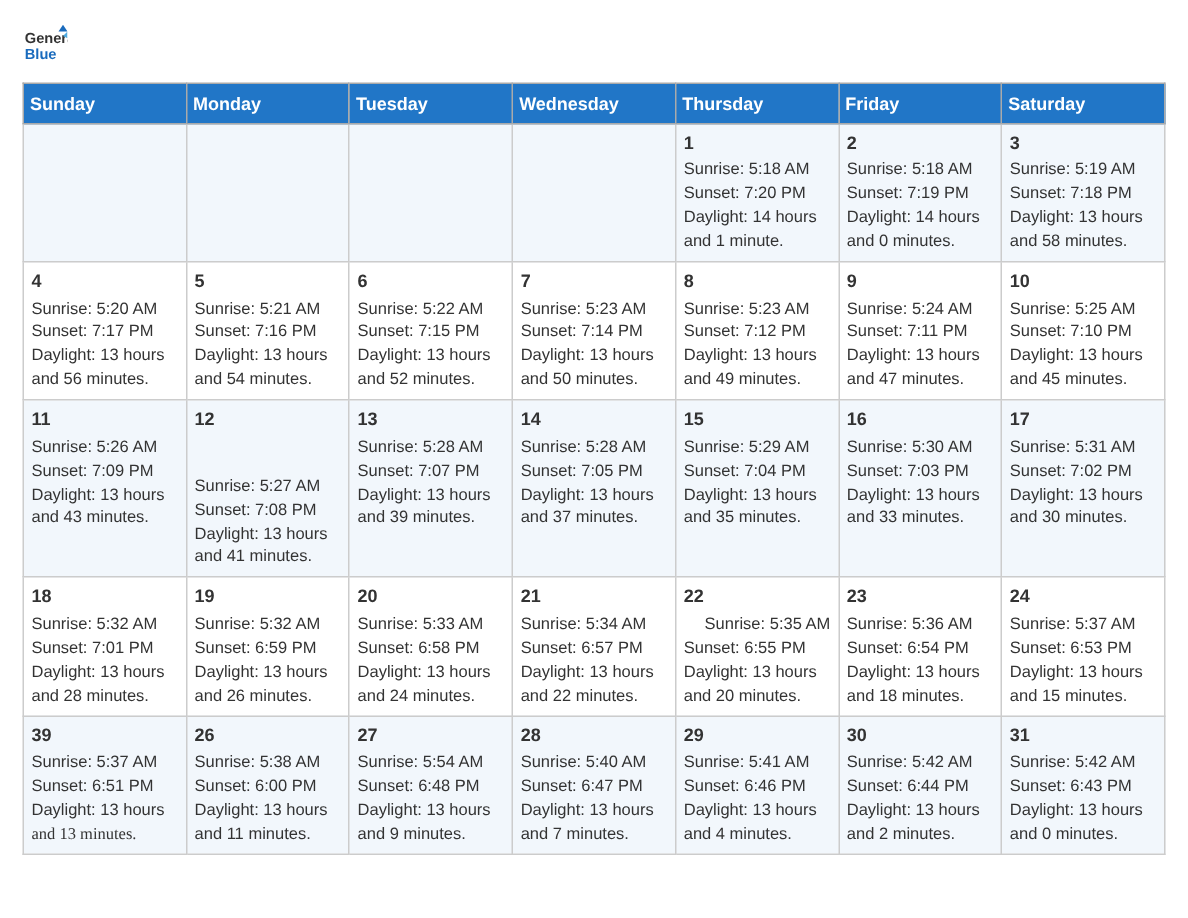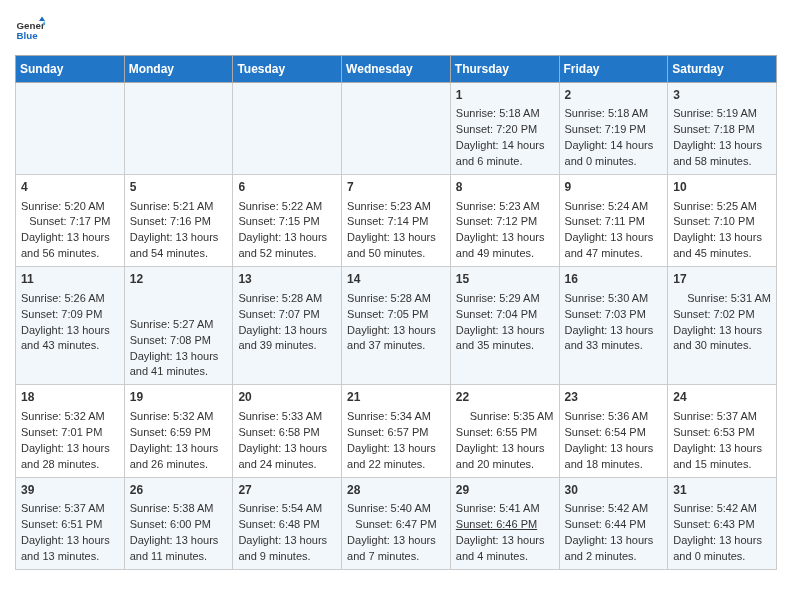--- a/index.html
+++ b/index.html
@@ -113,42 +113,42 @@
   <tr>
         <td class="empty"></td>
         <td class="empty"></td>
         <td class="empty"></td>
         <td class="empty"></td>
         <td>
           <span class="day-num">1</span>
           <span style="display: block;">Sunrise: 5:18 AM</span>
           <span style="display: block;">Sunset: 7:20 PM</span>
           <span style="display: block;">Daylight: 14 hours</span>
-          <span style="display: block;">and 6 minute.</span>
+          <span style="display: block;">and 1 minute.</span>
         </td>
         <td>
           <span class="day-num">2</span>
           <span style="display: block;">Sunrise: 5:18 AM</span>
           <span style="display: block;">Sunset: 7:19 PM</span>
           <span style="display: block;">Daylight: 14 hours</span>
           <span style="display: block;">and 0 minutes.</span>
         </td>
         <td>
           <span class="day-num">3</span>
           <span style="display: block;">Sunrise: 5:19 AM</span>
           <span style="display: block;">Sunset: 7:18 PM</span>
           <span style="display: block;">Daylight: 13 hours</span>
           <span style="display: block;">and 58 minutes.</span>
         </td>
       </tr>
       <tr>
         <td>
           <span class="day-num">4</span>
           <span style="display: block;">Sunrise: 5:20 AM</span>
-          <span style="display: block; text-align: center;">Sunset: 7:17 PM</span>
+          <span style="display: block;">Sunset: 7:17 PM</span>
           <span style="display: block;">Daylight: 13 hours</span>
           <span style="display: block;">and 56 minutes.</span>
         </td>
         <td>
           <span class="day-num">5</span>
           <span style="display: block;">Sunrise: 5:21 AM</span>
           <span style="display: block;">Sunset: 7:16 PM</span>
           <span style="display: block;">Daylight: 13 hours</span>
           <span style="display: block;">and 54 minutes.</span>
         </td>
@@ -226,21 +226,21 @@
         </td>
         <td>
           <span class="day-num">16</span>
           <span style="display: block;">Sunrise: 5:30 AM</span>
           <span style="display: block;">Sunset: 7:03 PM</span>
           <span style="display: block;">Daylight: 13 hours</span>
           <span style="display: block;">and 33 minutes.</span>
         </td>
         <td>
           <span class="day-num">17</span>
-          <span style="display: block; margin-left: 14px;">Sunrise: 5:31 AM</span>
+          <span style="display: block;">Sunrise: 5:31 AM</span>
           <span style="display: block;">Sunset: 7:02 PM</span>
           <span style="display: block;">Daylight: 13 hours</span>
           <span style="display: block;">and 30 minutes.</span>
         </td>
       </tr>
       <tr>
         <td>
           <span class="day-num">18</span>
           <span style="display: block;">Sunrise: 5:32 AM</span>
           <span style="display: block;">Sunset: 7:01 PM</span>
@@ -289,47 +289,47 @@
           <span style="display: block;">Daylight: 13 hours</span>
           <span style="display: block;">and 15 minutes.</span>
         </td>
       </tr>
       <tr>
         <td>
           <span class="day-num">39</span>
           <span style="display: block;">Sunrise: 5:37 AM</span>
           <span style="display: block;">Sunset: 6:51 PM</span>
           <span style="display: block;">Daylight: 13 hours</span>
-          <span style="display: block;">and 13 minutes.</span>
+          <span style="display: block; font-family: Liberation Serif, serif;">and 13 minutes.</span>
         </td>
         <td>
           <span class="day-num">26</span>
           <span style="display: block;">Sunrise: 5:38 AM</span>
           <span style="display: block;">Sunset: 6:00 PM</span>
           <span style="display: block;">Daylight: 13 hours</span>
           <span style="display: block;">and 11 minutes.</span>
         </td>
         <td>
           <span class="day-num">27</span>
           <span style="display: block;">Sunrise: 5:54 AM</span>
           <span style="display: block;">Sunset: 6:48 PM</span>
           <span style="display: block;">Daylight: 13 hours</span>
           <span style="display: block;">and 9 minutes.</span>
         </td>
         <td>
           <span class="day-num">28</span>
           <span style="display: block;">Sunrise: 5:40 AM</span>
-          <span style="display: block; text-align: center;">Sunset: 6:47 PM</span>
+          <span style="display: block;">Sunset: 6:47 PM</span>
           <span style="display: block;">Daylight: 13 hours</span>
           <span style="display: block;">and 7 minutes.</span>
         </td>
         <td>
           <span class="day-num">29</span>
           <span style="display: block;">Sunrise: 5:41 AM</span>
-          <span style="display: block; text-decoration: underline;">Sunset: 6:46 PM</span>
+          <span style="display: block;">Sunset: 6:46 PM</span>
           <span style="display: block;">Daylight: 13 hours</span>
           <span style="display: block;">and 4 minutes.</span>
         </td>
         <td>
           <span class="day-num">30</span>
           <span style="display: block;">Sunrise: 5:42 AM</span>
           <span style="display: block;">Sunset: 6:44 PM</span>
           <span style="display: block;">Daylight: 13 hours</span>
           <span style="display: block;">and 2 minutes.</span>
         </td>

